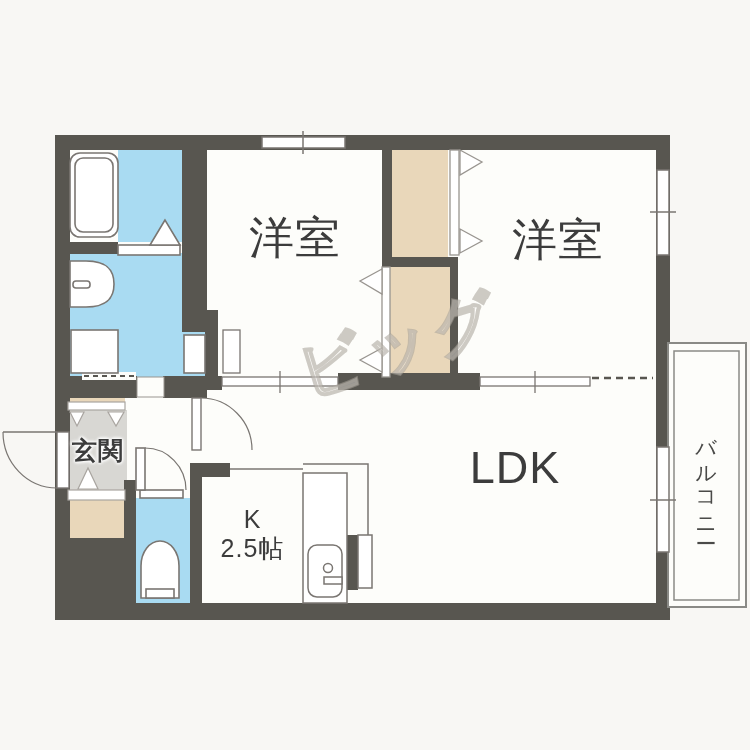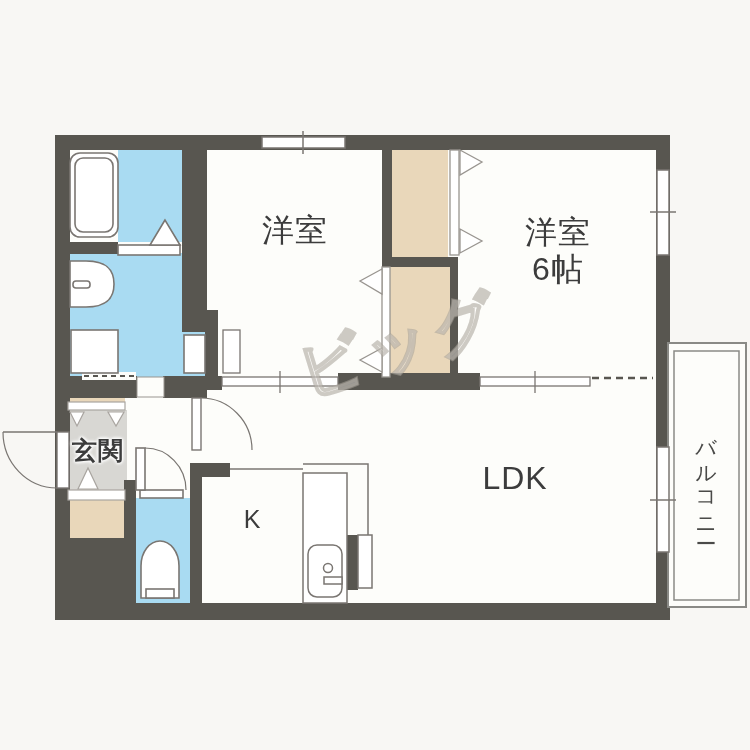--- a/index.html
+++ b/index.html
@@ -11,21 +11,21 @@
   .wall{background:var(--wall,#585650);}
   .interior{background:#fdfdfa;}
   .water{background:var(--water,#a9dbf2);}
   .closet{background:var(--closet,#e9d7ba);}
   .genkan-floor{background:var(--entrance_floor,#d8d7d3);}
   svg.overlay{position:absolute;left:0;top:0;z-index:5;}
   .room-label{
     position:absolute;z-index:6;text-align:center;color:var(--label,#3c3c3c);
     line-height:1.16;letter-spacing:1px;
   }
-  .lbl-big{font-size:32px;}
+  .lbl-big{font-size:45px;}
   .lbl-mid{font-size:25px;}
   .genkan-label{
     position:absolute;z-index:6;left:68px;top:434px;width:60px;text-align:center;
     font-size:25px;font-weight:bold;color:#3c3c3c;letter-spacing:1px;
     text-shadow:0 0 3px #fff,0 0 3px #fff,0 0 4px #fff,0 0 4px #fff;
   }
   .balcony-label{
     position:absolute;z-index:6;left:692px;top:404px;height:150px;width:28px;
     writing-mode:vertical-rl;text-orientation:mixed;font-size:21px;color:#4a4a48;
     letter-spacing:3px;line-height:28px;text-align:center;
@@ -161,26 +161,26 @@
       <polygon points="382,269 360,281 382,294"></polygon>
       <polygon points="382,348 360,360 382,372"></polygon>
     </g>
   </svg>
 
   <div class="room-label lbl-big" style="left:205px;top:212px;width:180px;">
     <div>洋室</div>
   </div>
   <div class="room-label lbl-big" style="left:460px;top:214px;width:196px;">
     <div>洋室</div>
-    <div>6帖</div>
   </div>
-  <div class="room-label lbl-big" style="left:395px;top:460px;width:240px;">
+  <div class="room-label lbl-big" style="left:395px;top:442px;width:240px;">
     <div>LDK</div>
   </div>
   <div class="room-label lbl-mid" style="left:205px;top:505px;width:95px;">
     <div>K</div>
+    <div>2.5帖</div>
   </div>
   <div class="genkan-label">玄関</div>
   <div class="balcony-label">バルコニー</div>
 
   <div class="watermark">ビッグ</div>
 
 </div>
 
 </body></html>

